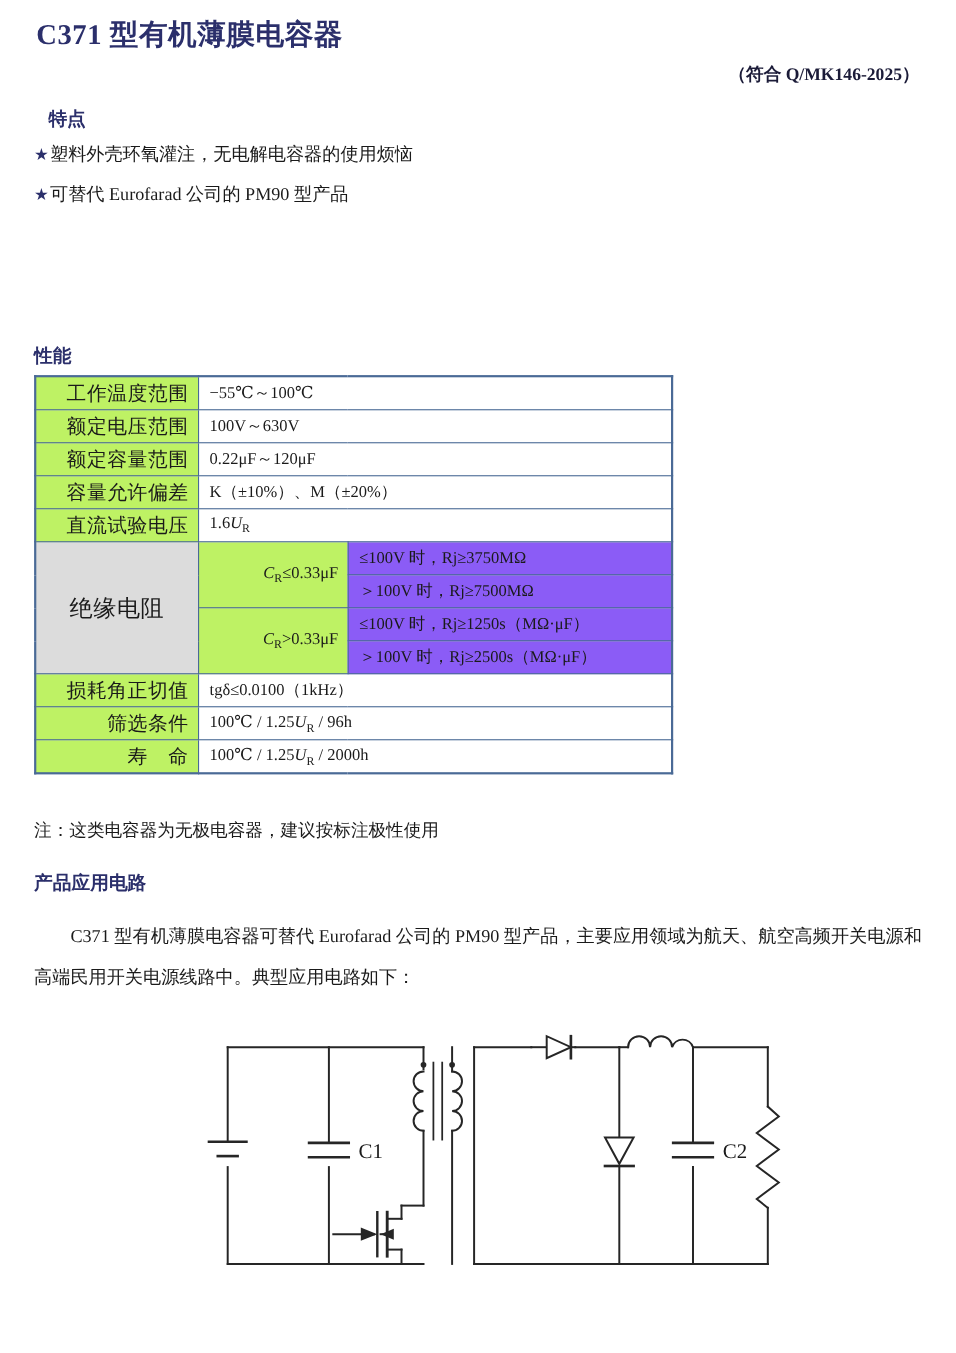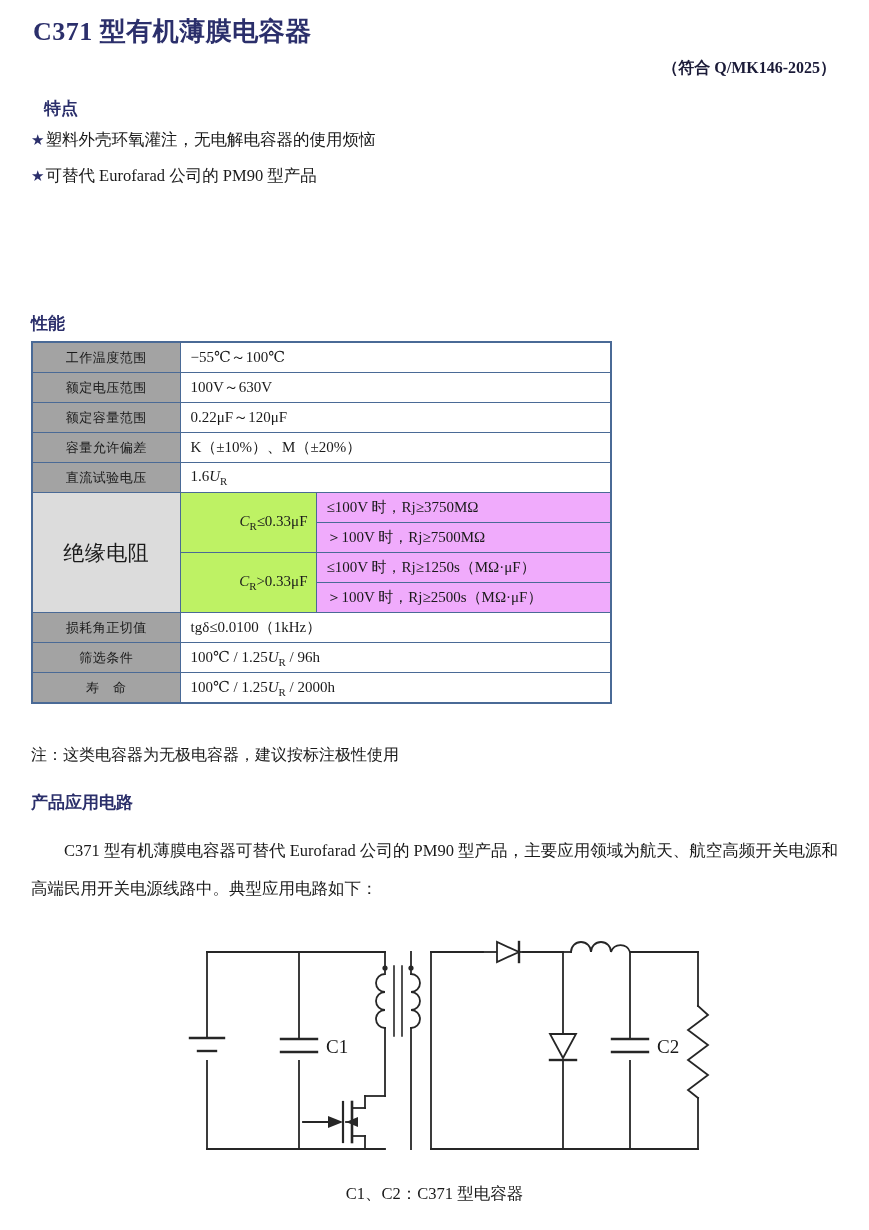--- a/index.html
+++ b/index.html
@@ -89,39 +89,39 @@
     table-layout: fixed;
   }
   .spec-table td {
     border: 1px solid #4a6a96;
     padding: 0 8px;
     height: 29px;
     vertical-align: middle;
     color: #1a1a1a;
   }
   .spec-table td.label {
-    background: #a3a3a3;
-    text-align: center;
+    background: #bef264;
+    text-align: right;
     width: 148px;
-    font-size: 13px;
+    font-size: 18px;
     letter-spacing: 0.5px;
   }
   .spec-table td.value {
     background: #ffffff;
     text-align: left;
     padding-left: 10px;
     margin-left: 22px;
   }
   .spec-table td.cond {
     background: #bef264;
     text-align: right;
     width: 136px;
   }
   .spec-table td.detail {
-    background: #f0abfc;
+    background: #8b5cf6;
     text-align: left;
     padding-left: 10px;
   }
   .spec-table td.label-tall {
     background: #dcdcdc;
     text-align: center;
     vertical-align: middle;
     font-size: 21px;
     letter-spacing: 0.5px;
   }
@@ -350,15 +350,14 @@
         <path d="M518,88 L528,97 L508,112 L528,127 L508,142 L528,157 L508,172 L518,180"></path>
         <line x1="518" y1="180" x2="518" y2="231"></line>
       </g>
 
       <g fill="#262626">
         <circle cx="119" cy="34" r="0.1"></circle>
       </g>
     </svg>
   </div>
 
-  <div class="circuit-caption">C1、C2：C371 型电容器</div>
 
 </div>
 
 </body></html>

